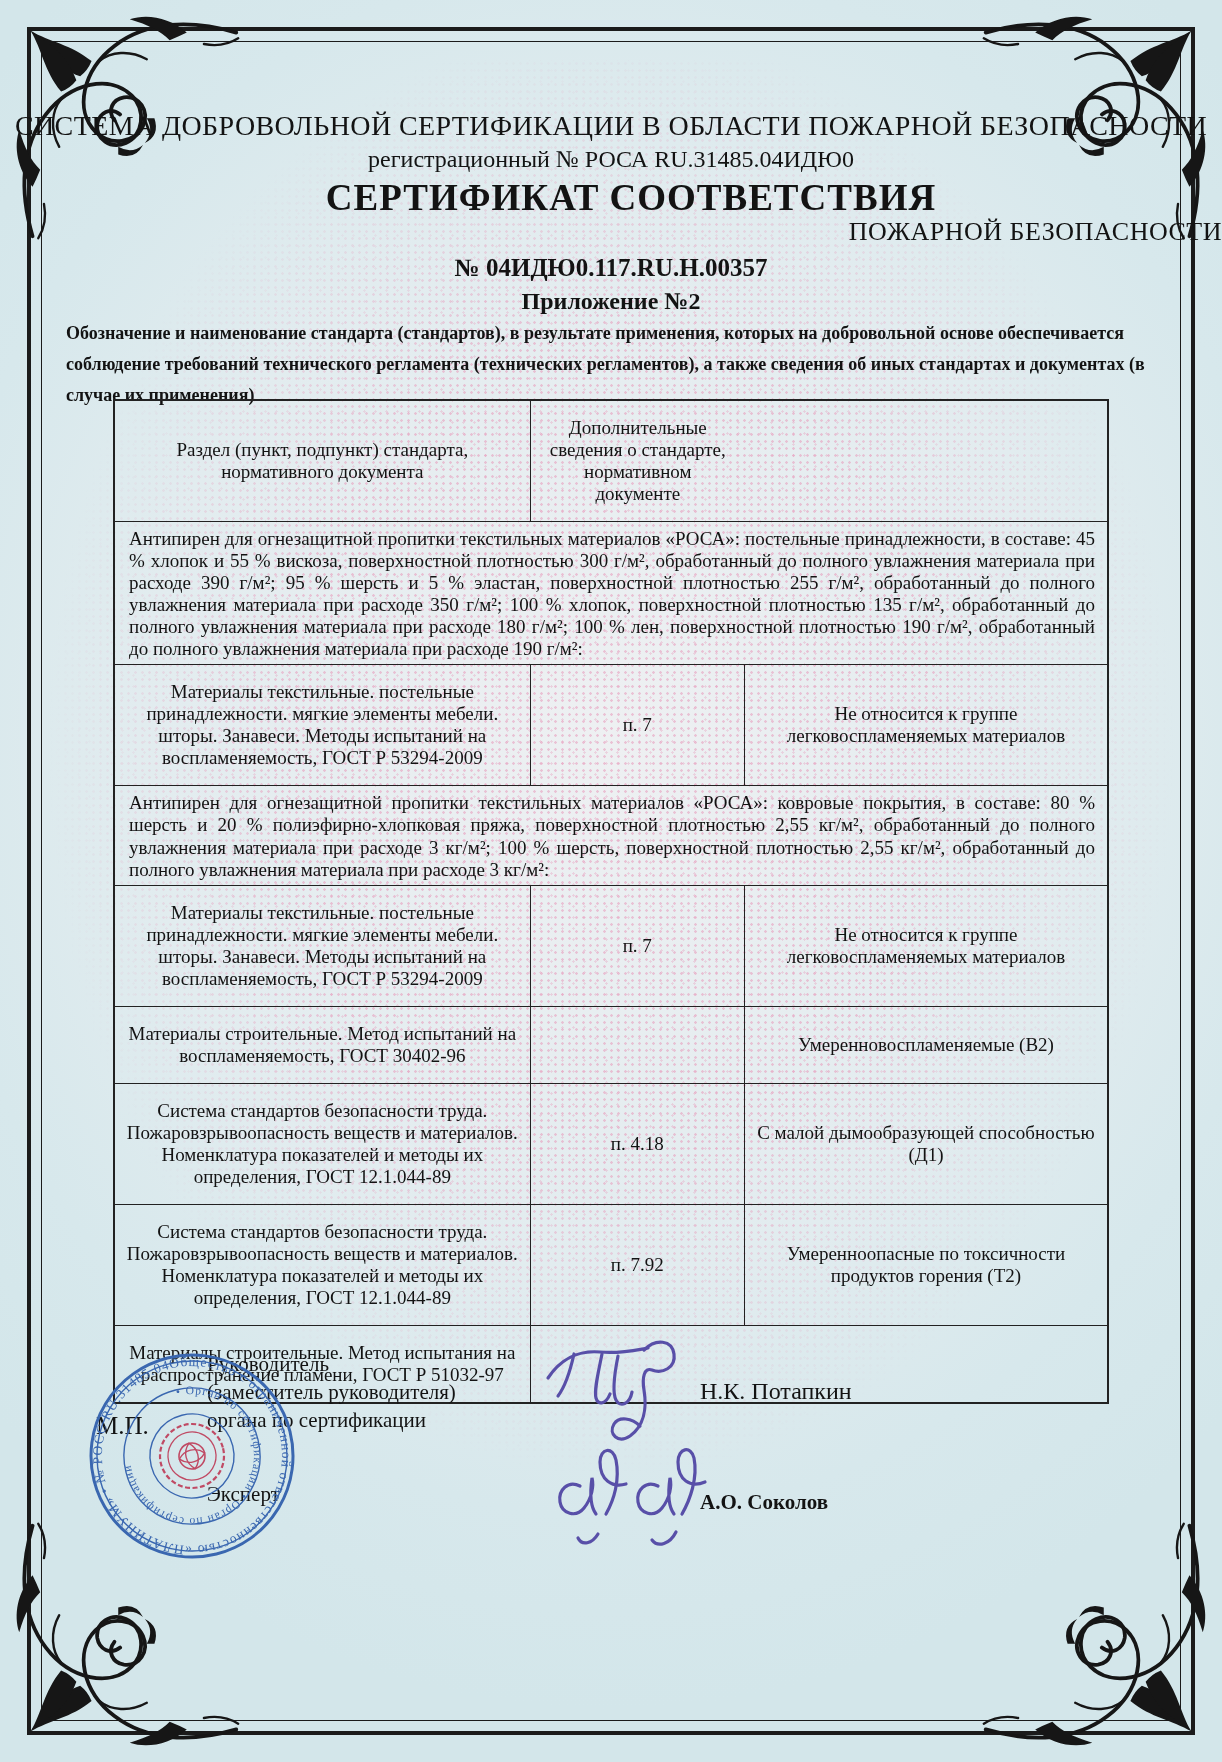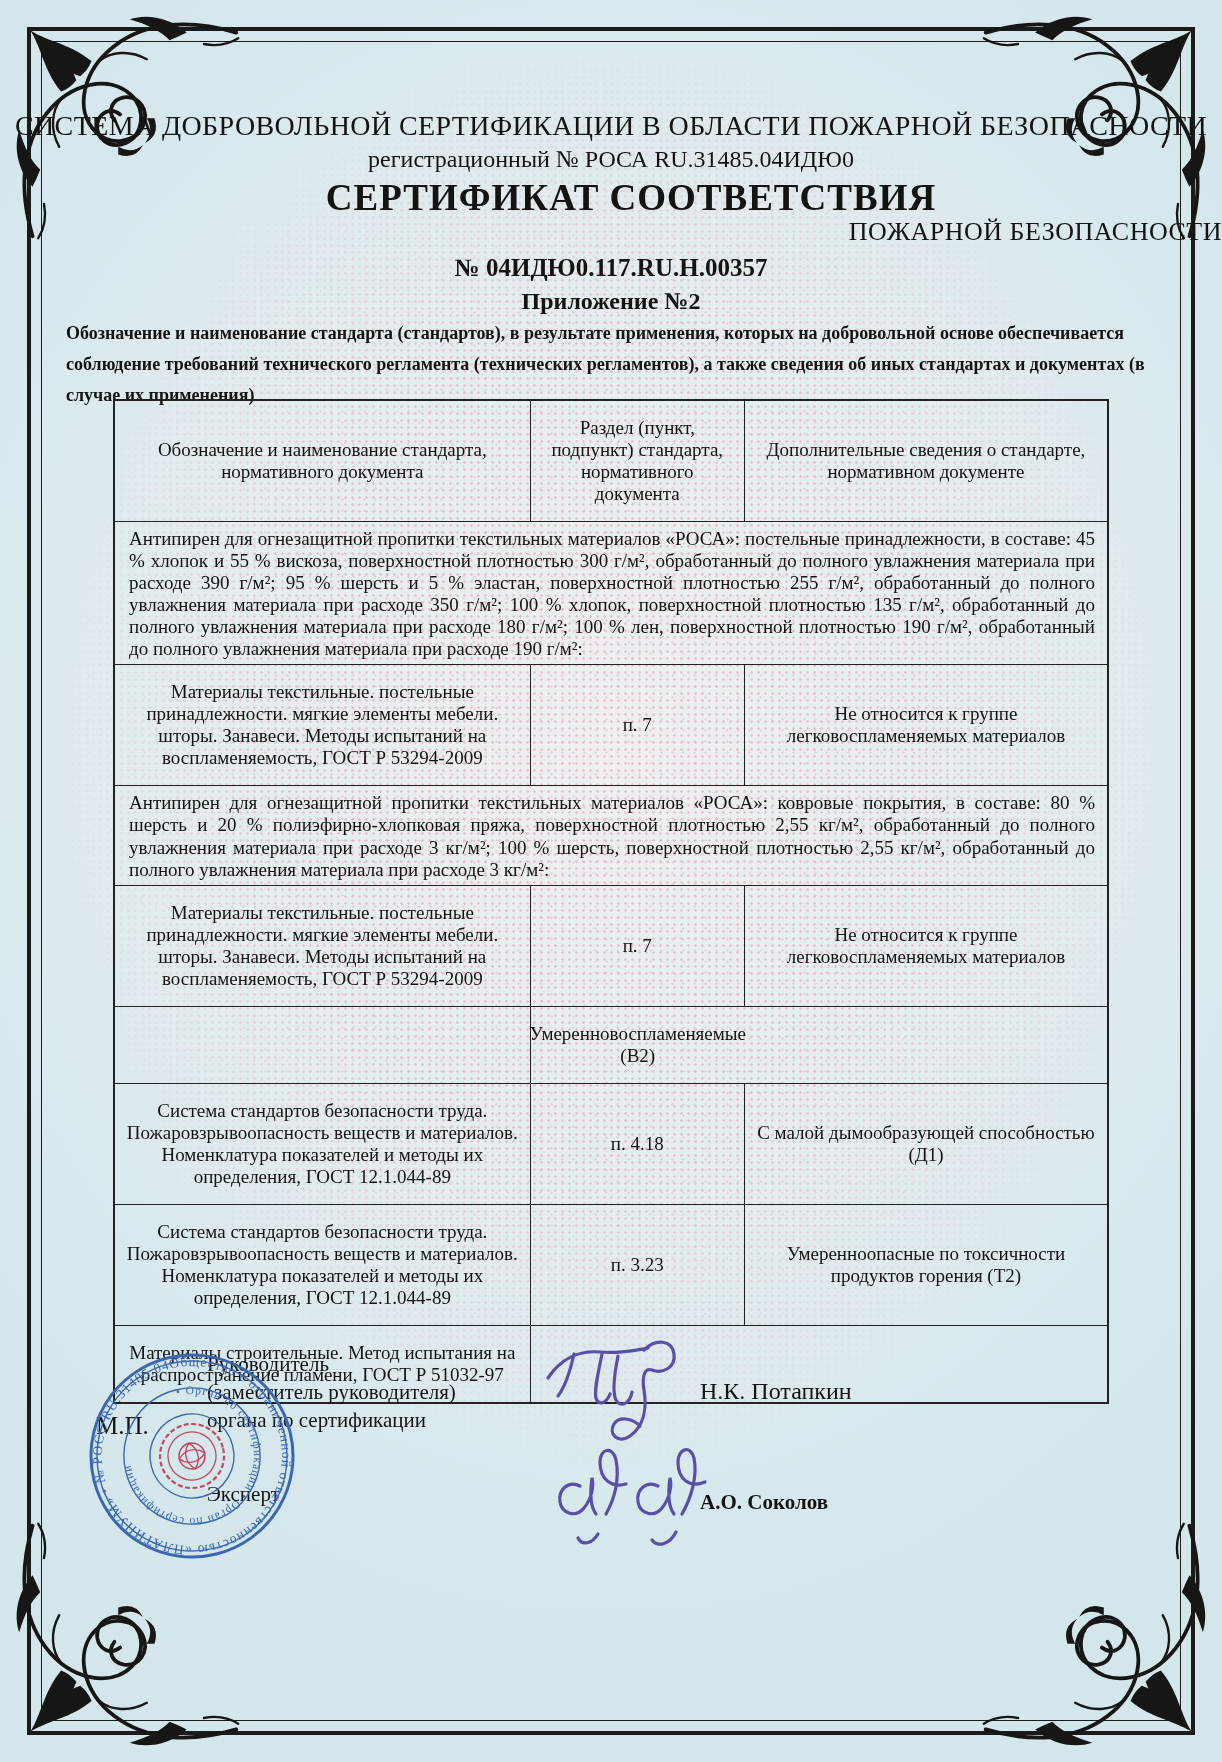--- a/index.html
+++ b/index.html
@@ -118,48 +118,48 @@
   <div class="abs ctr sys-line">СИСТЕМА ДОБРОВОЛЬНОЙ СЕРТИФИКАЦИИ В ОБЛАСТИ ПОЖАРНОЙ БЕЗОПАСНОСТИ</div>
   <div class="abs ctr reg-line">регистрационный № РОСА RU.31485.04ИДЮ0</div>
   <div class="abs ctr cert-title">СЕРТИФИКАТ СООТВЕТСТВИЯ</div>
   <div class="abs ctr cert-sub">ПОЖАРНОЙ БЕЗОПАСНОСТИ</div>
   <div class="abs ctr cert-num">№ 04ИДЮ0.117.RU.Н.00357</div>
   <div class="abs ctr annex">Приложение №2</div>
   <div class="abs intro">Обозначение и наименование стандарта (стандартов), в результате применения, которых на добровольной основе обеспечивается соблюдение требований технического регламента (технических регламентов), а также сведения об иных стандартах и документах (в случае их применения)</div>
 
   <div class="std-table">
     <div class="t-row h91">
-      <div class="t-cell">Обозначение и наименование стандарта, нормативного документа</div>
       <div class="t-cell">Раздел (пункт, подпункт) стандарта, нормативного документа</div>
       <div class="t-cell">Дополнительные сведения о стандарте, нормативном документе</div>
     </div>
     <div class="t-span h127">Антипирен для огнезащитной пропитки текстильных материалов «РОСА»: постельные принадлежности, в составе: 45 % хлопок и 55 % вискоза, поверхностной плотностью 300 г/м², обработанный до полного увлажнения материала при расходе 390 г/м²; 95 % шерсть и 5 % эластан, поверхностной плотностью 255 г/м², обработанный до полного увлажнения материала при расходе 350 г/м²; 100 % хлопок, поверхностной плотностью 135 г/м², обработанный до полного увлажнения материала при расходе 180 г/м²; 100 % лен, поверхностной плотностью 190 г/м², обработанный до полного увлажнения материала при расходе 190 г/м²:</div>
     <div class="t-row h90">
       <div class="t-cell">Материалы текстильные. постельные принадлежности. мягкие элементы мебели. шторы. Занавеси. Методы испытаний на воспламеняемость, ГОСТ Р 53294-2009</div>
       <div class="t-cell">п. 7</div>
       <div class="t-cell">Не относится к группе легковоспламеняемых материалов</div>
     </div>
     <div class="t-span h88">Антипирен для огнезащитной пропитки текстильных материалов «РОСА»: ковровые покрытия, в составе: 80 % шерсть и 20 % полиэфирно-хлопковая пряжа, поверхностной плотностью 2,55 кг/м², обработанный до полного увлажнения материала при расходе 3 кг/м²; 100 % шерсть, поверхностной плотностью 2,55 кг/м², обработанный до полного увлажнения материала при расходе 3 кг/м²:</div>
     <div class="t-row h88">
       <div class="t-cell">Материалы текстильные. постельные принадлежности. мягкие элементы мебели. шторы. Занавеси. Методы испытаний на воспламеняемость, ГОСТ Р 53294-2009</div>
       <div class="t-cell">п. 7</div>
       <div class="t-cell">Не относится к группе легковоспламеняемых материалов</div>
     </div>
     <div class="t-row h57">
+      <div class="t-cell">Материалы строительные. Метод испытаний на воспламеняемость, ГОСТ 30402-96</div>
       <div class="t-cell"></div>
       <div class="t-cell">Умеренновоспламеняемые (В2)</div>
     </div>
     <div class="t-row h86">
       <div class="t-cell">Система стандартов безопасности труда. Пожаровзрывоопасность веществ и материалов. Номенклатура показателей и методы их определения, ГОСТ 12.1.044-89</div>
       <div class="t-cell">п. 4.18</div>
       <div class="t-cell">С малой дымообразующей способностью (Д1)</div>
     </div>
     <div class="t-row h87">
       <div class="t-cell">Система стандартов безопасности труда. Пожаровзрывоопасность веществ и материалов. Номенклатура показателей и методы их определения, ГОСТ 12.1.044-89</div>
-      <div class="t-cell">п. 3.23</div>
+      <div class="t-cell">п. 7.92</div>
       <div class="t-cell">Умеренноопасные по токсичности продуктов горения (Т2)</div>
     </div>
     <div class="t-row h67">
       <div class="t-cell">Материалы строительные. Метод испытания на распространение пламени, ГОСТ Р 51032-97</div>
       <div class="t-cell"></div>
     </div>
   </div>
 
   <div class="abs role1">Руководитель
 (заместитель руководителя)

